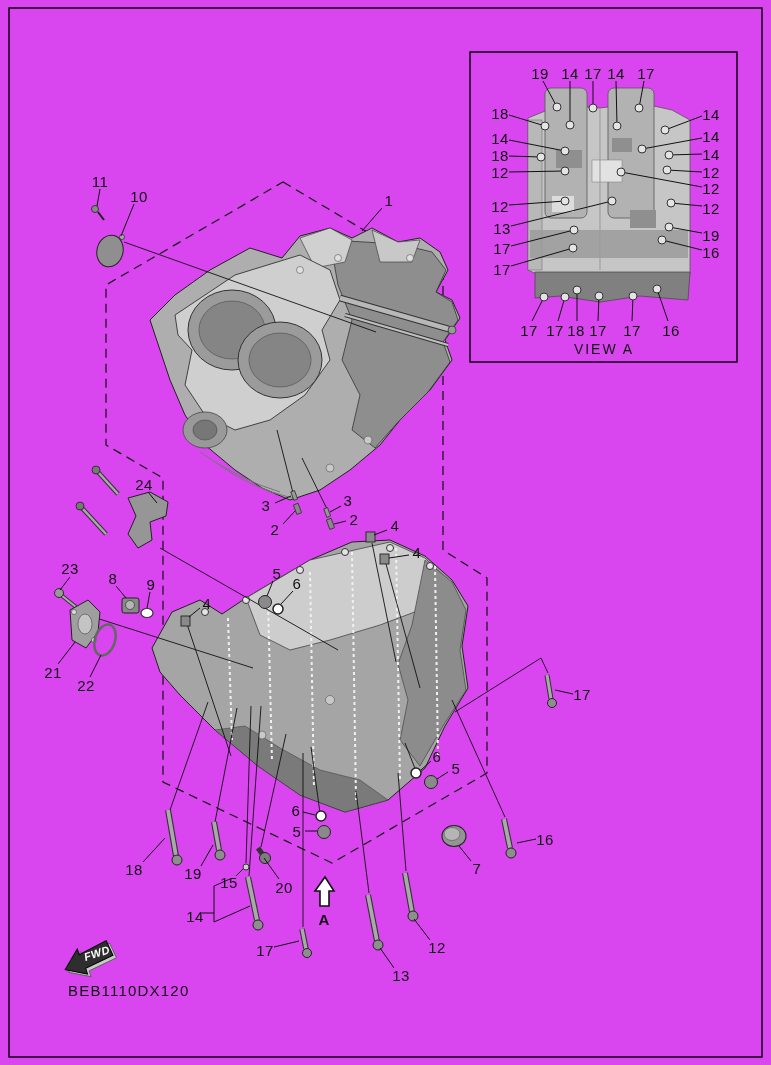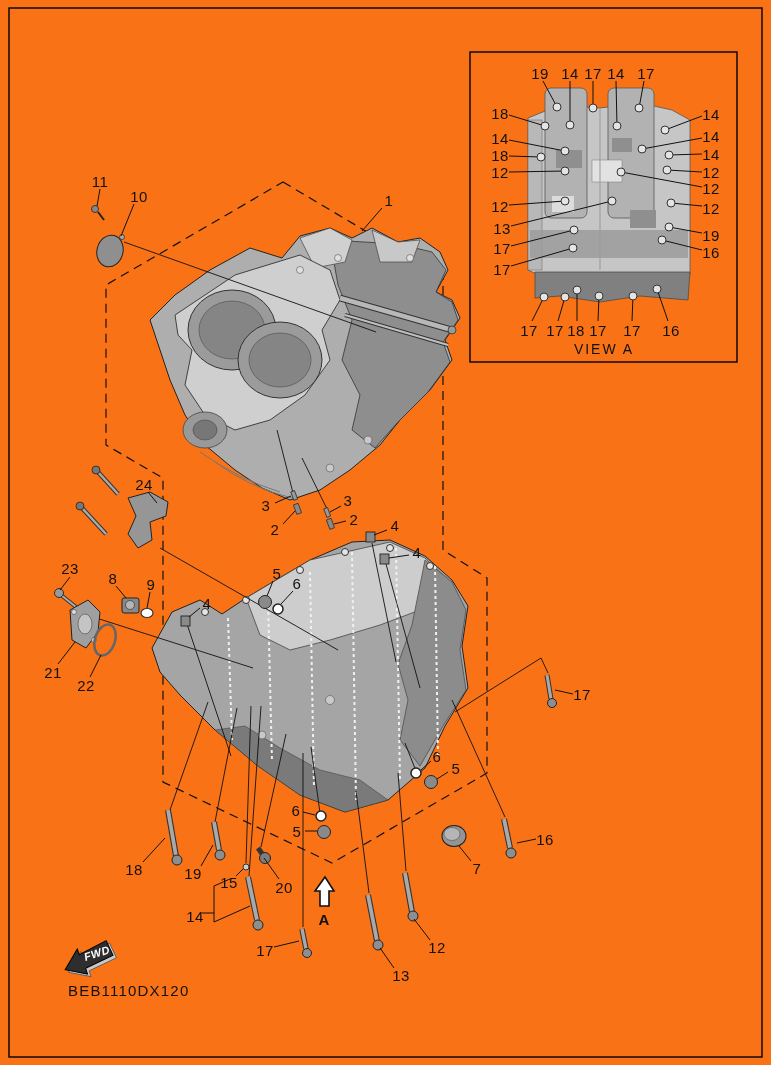--- a/index.html
+++ b/index.html
@@ -1,16 +1,16 @@
 <!DOCTYPE html>
 <html><head>
 <meta charset="utf-8">
 <style>
   html,body{margin:0;padding:0;background:#fff;}
-  .stage{position:relative;width:771px;height:1065px;background:#f97316;overflow:hidden;}
+  .stage{position:relative;width:771px;height:1065px;background:#d946ef;overflow:hidden;}
   svg{display:block;font-family:"Liberation Sans",sans-serif;}
   .callout{font:15px "Liberation Sans",sans-serif;fill:#111;text-anchor:middle;dominant-baseline:central;letter-spacing:.5px;}
   .leader{stroke:#111;stroke-width:1;fill:none;}
   .aux{stroke:#111;stroke-width:.9;fill:none;}
   .dashedbox{stroke:#111;stroke-width:1.2;fill:none;stroke-dasharray:9 6;}
   .frame{stroke:#000;stroke-width:1.4;fill:none;}
   .insetdot{fill:#e4e4e4;stroke:#333;stroke-width:1;}
   .caption{font:14px "Liberation Sans",sans-serif;fill:#111;text-anchor:middle;letter-spacing:2px;}
   .code{font:15px "Liberation Sans",sans-serif;fill:#111;letter-spacing:1.2px;}
   .fwdtxt{font:italic bold 11px "Liberation Sans",sans-serif;fill:#fff;letter-spacing:.5px;}

